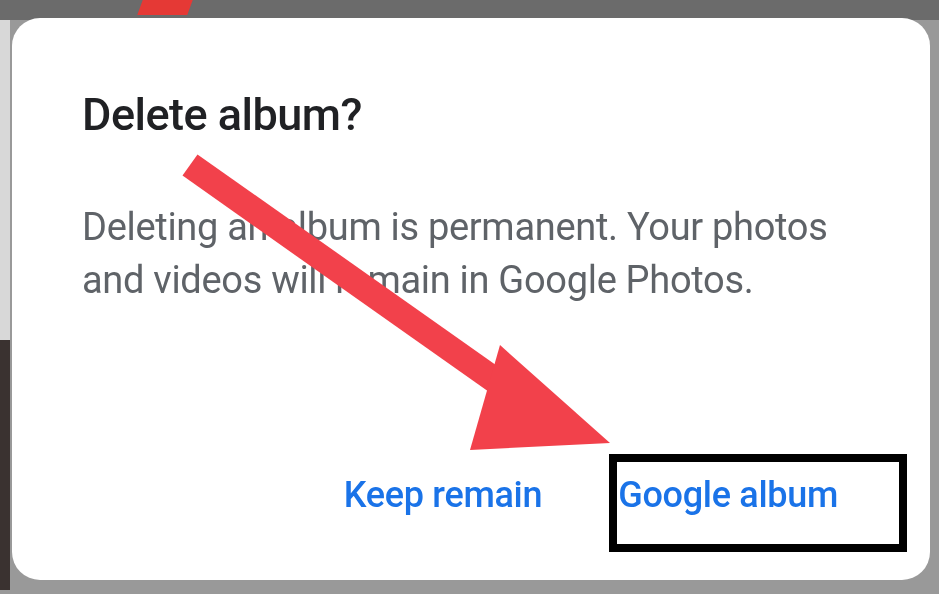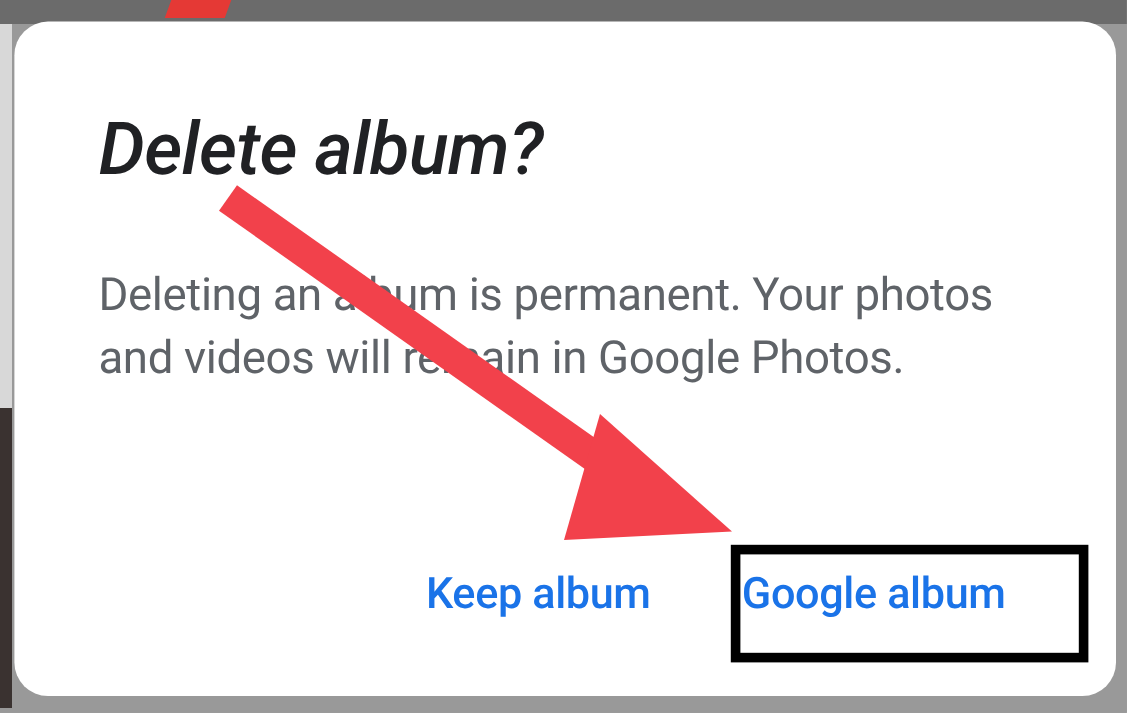--- a/index.html
+++ b/index.html
@@ -70,26 +70,25 @@
       width: 918px;
       height: 562px;
       background: #fff;
       border-radius: 28px;
       padding: 70px 70px 50px 70px;
       display: flex;
       flex-direction: column;
     }
     
     .dialog-title {
-      font-size: 61px;
+      font-size: 45px;
       font-weight: 500;
       color: #202124;
       letter-spacing: -0.5px;
       margin-bottom: 60px;
-      font-style: italic;
     }
     
     .dialog-body {
       font-size: 38px;
       color: #5f6368;
       line-height: 1.4;
       font-weight: 400;
       letter-spacing: -0.3px;
     }
     
@@ -139,21 +138,21 @@
   <div class="backdrop-top"></div>
   <div class="backdrop-left"></div>
   <div class="backdrop-left-dark"></div>
   <div class="backdrop-red"></div>
 </div>
 
 <div class="dialog">
   <h1 class="dialog-title">Delete album?</h1>
   <p class="dialog-body">Deleting an album is permanent. Your photos and videos will remain in Google Photos.</p>
   <div class="dialog-actions">
-    <button class="action-button">Keep album</button>
+    <button class="action-button">Keep remain</button>
     <button class="action-button">Google album</button>
   </div>
 </div>
 
 <div class="highlight-box"></div>
 
 <svg class="arrow-svg" viewBox="0 0 470 330">
   <defs>
     <marker id="arrowhead" markerWidth="6" markerHeight="6" refX="3" refY="3" orient="auto">
       <polygon points="0 0, 6 3, 0 6" fill="#f2414b"></polygon>

